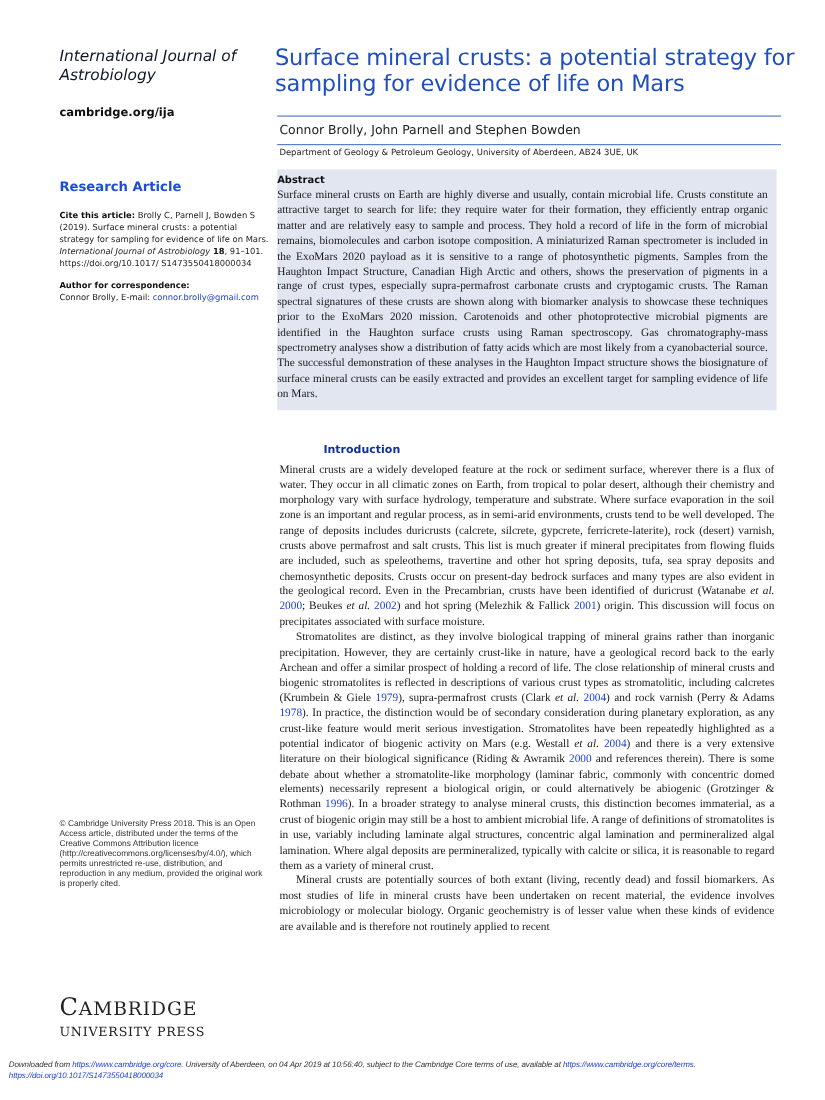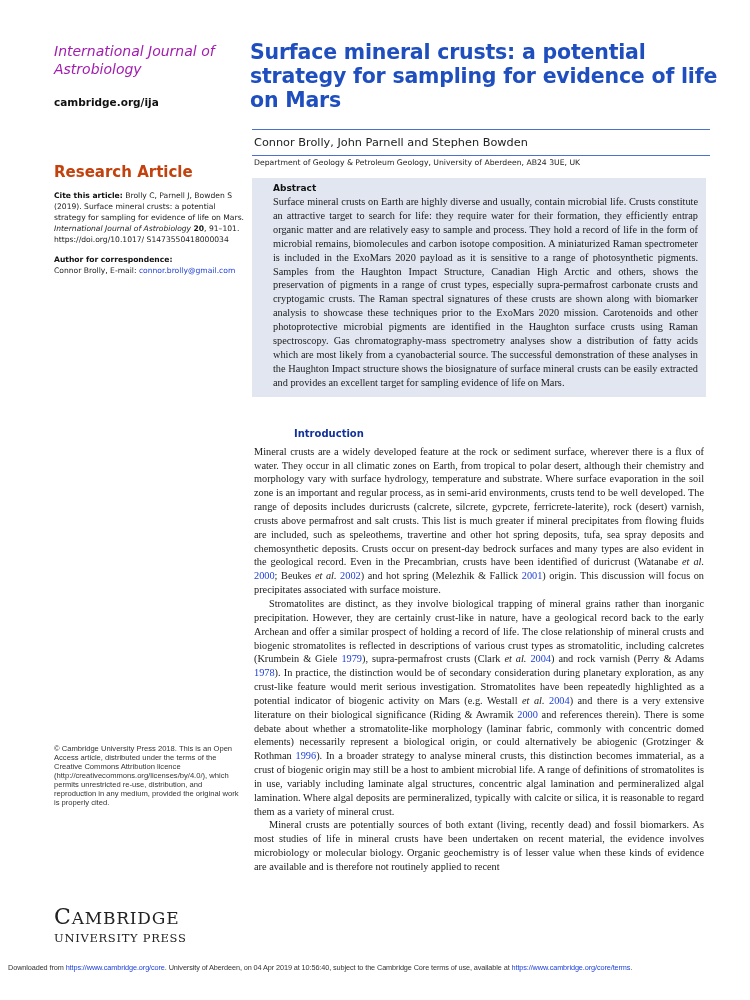--- a/index.html
+++ b/index.html
@@ -2,69 +2,69 @@
 <html><head>
   <meta charset="utf-8">
   <style>
     * { margin: 0; padding: 0; box-sizing: border-box; }
     html, body { width: 750px; height: 1000px; background: #ffffff; overflow: hidden; }
     body { position: relative; font-family: "Liberation Sans", sans-serif; color: #1a1a1a; }
     a, .link { color: #1d3fd8; text-decoration: none; }
 
     
     .sidebar { position: absolute; left: 54px; top: 42px; width: 190px; }
-    .journal-name { font-family: "DejaVu Sans", sans-serif; font-style: italic; color: #a21caf; font-size: 14px; line-height: 18px; }
+    .journal-name { font-family: "DejaVu Sans", sans-serif; font-style: italic; color: #0f172a; font-size: 14px; line-height: 18px; }
     .journal-url { margin-top: 18px; font-family: "DejaVu Sans", sans-serif; font-weight: bold; font-size: 10.5px; color: #111; }
-    .article-type { position: absolute; top: 121px; font-family: "DejaVu Sans", sans-serif; font-weight: bold; font-size: 15px; color: #c2410c; }
+    .article-type { position: absolute; top: 121px; font-family: "DejaVu Sans", sans-serif; font-weight: bold; font-size: 12px; color: #1d4ed8; }
     .meta { position: absolute; top: 148px; width: 192px; font-family: "DejaVu Sans", sans-serif; font-size: 7.6px; line-height: 11px; color: #222; }
     .meta b { color: #111; }
     .meta .block { margin-bottom: 9px; }
     .license { position: absolute; top: 702px; width: 192px; font-family: Liberation Sans, sans-serif; font-size: 7.6px; line-height: 9px; color: #333; }
     .cup-logo { position: absolute; top: 866px; font-family: "DejaVu Serif", serif; color: #222; }
     .cup-logo .l1 { font-size: 17px; letter-spacing: 0.8px; line-height: 18px; }
     .cup-logo .l1 .big { font-size: 22px; }
     .cup-logo .l2 { font-size: 11.5px; letter-spacing: 0.7px; line-height: 14px; margin-top: 4px; }
 
     
     .main { position: absolute; left: 250px; top: 40px; width: 478px; }
-    .title { font-family: "DejaVu Sans", sans-serif; color: #1f4fbf; font-size: 20.5px; line-height: 24px; font-weight: bold; letter-spacing: -0.2px; }
+    .title { font-family: "DejaVu Sans", sans-serif; color: #1f4fbf; font-size: 20.5px; line-height: 24px; font-weight: normal; letter-spacing: -0.2px; }
     .rule { height: 1px; background: #4a72c9; margin-left: 2px; width: 458px; }
     .rule.r1 { margin-top: 17px; }
     .authors { font-family: "DejaVu Sans", sans-serif; font-size: 11.3px; color: #222; padding: 6px 0 6px 4px; }
     .affil { font-family: "DejaVu Sans", sans-serif; font-size: 7.7px; color: #222; margin-top: 2px; margin-left: 4px; }
-    .abstract { margin-top: 11px; margin-left: 2px; width: 454px; background: #e1e6f1; padding: 5px 8px 7px 21px; }
+    .abstract { margin-top: 11px; margin-left: 2px; width: 454px; background: #e1e6f1; padding: 5px 8px 7px 0; }
     .abstract h3 { font-family: "DejaVu Sans", sans-serif; font-weight: bold; font-size: 9px; color: #111; margin-bottom: 2px; }
     .abstract p { font-family: "Liberation Serif", serif; font-size: 10.3px; line-height: 13.9px; text-align: justify; color: #1a1a1a; }
 
     .intro-heading { margin-top: 31px; margin-left: 20px; font-family: "DejaVu Sans", sans-serif; font-weight: bold; font-size: 10px; color: #12329a; padding-left: 24px; }
     .body-text { margin-top: 6px; margin-left: 4px; width: 450px; font-family: "Liberation Serif", serif; font-size: 10.3px; line-height: 13.85px; text-align: justify; color: #1a1a1a; }
     .body-text p + p { text-indent: 15px; }
     .body-text i { font-style: italic; }
 
     
-    .footer { position: absolute; left: 8px; top: 963px; width: 740px; font-family: "Liberation Sans", sans-serif; font-size: 7.3px; line-height: 10px; color: #333; white-space: nowrap; letter-spacing: -0.1px; }
+    .footer { position: absolute; left: 8px; top: 963px; width: 740px; font-family: "Liberation Sans", sans-serif; font-size: 7.3px; line-height: 10px; color: #333; white-space: nowrap; letter-spacing: -0.1px; font-style: italic; }
   </style>
 </head>
 <body>
 
 <aside class="sidebar">
   <div class="journal-name">
     <div>International Journal of</div>
     <div>Astrobiology</div>
   </div>
   <div class="journal-url">cambridge.org/ija</div>
 
   <div class="article-type">Research Article</div>
 
   <div class="meta">
     <div class="block">
       <b>Cite this article:</b>
       <span>Brolly C, Parnell J, Bowden S (2019). Surface mineral crusts: a potential strategy for sampling for evidence of life on Mars.</span>
       <i>International Journal of Astrobiology</i>
-      <b>20</b><span>, 91–101. https://doi.org/10.1017/ S1473550418000034</span>
+      <b>18</b><span>, 91–101. https://doi.org/10.1017/ S1473550418000034</span>
     </div>
     <div class="block">
       <b style="display:block">Author for correspondence:</b>
       <span>Connor Brolly, E-mail: </span><a class="link">connor.brolly@gmail.com</a>
     </div>
   </div>
 
   <div class="license">© Cambridge University Press 2018. This is an Open Access article, distributed under the terms of the Creative Commons Attribution licence (http://creativecommons.org/licenses/by/4.0/), which permits unrestricted re-use, distribution, and reproduction in any medium, provided the original work is properly cited.</div>
 
   <div class="cup-logo">
@@ -88,13 +88,14 @@
   <h2 class="intro-heading">Introduction</h2>
   <div class="body-text">
     <p><span>Mineral crusts are a widely developed feature at the rock or sediment surface, wherever there is a flux of water. They occur in all climatic zones on Earth, from tropical to polar desert, although their chemistry and morphology vary with surface hydrology, temperature and substrate. Where surface evaporation in the soil zone is an important and regular process, as in semi-arid environments, crusts tend to be well developed. The range of deposits includes duricrusts (calcrete, silcrete, gypcrete, ferricrete-laterite), rock (desert) varnish, crusts above permafrost and salt crusts. This list is much greater if mineral precipitates from flowing fluids are included, such as speleothems, travertine and other hot spring deposits, tufa, sea spray deposits and chemosynthetic deposits. Crusts occur on present-day bedrock surfaces and many types are also evident in the geological record. Even in the Precambrian, crusts have been identified of duricrust (Watanabe </span><i>et al.</i> <a class="link">2000</a><span>; Beukes </span><i>et al.</i> <a class="link">2002</a><span>) and hot spring (Melezhik &amp; Fallick </span><a class="link">2001</a><span>) origin. This discussion will focus on precipitates associated with surface moisture.</span></p>
     <p><span>Stromatolites are distinct, as they involve biological trapping of mineral grains rather than inorganic precipitation. However, they are certainly crust-like in nature, have a geological record back to the early Archean and offer a similar prospect of holding a record of life. The close relationship of mineral crusts and biogenic stromatolites is reflected in descriptions of various crust types as stromatolitic, including calcretes (Krumbein &amp; Giele </span><a class="link">1979</a><span>), supra-permafrost crusts (Clark </span><i>et al.</i> <a class="link">2004</a><span>) and rock varnish (Perry &amp; Adams </span><a class="link">1978</a><span>). In practice, the distinction would be of secondary consideration during planetary exploration, as any crust-like feature would merit serious investigation. Stromatolites have been repeatedly highlighted as a potential indicator of biogenic activity on Mars (e.g. Westall </span><i>et al.</i> <a class="link">2004</a><span>) and there is a very extensive literature on their biological significance (Riding &amp; Awramik </span><a class="link">2000</a><span> and references therein). There is some debate about whether a stromatolite-like morphology (laminar fabric, commonly with concentric domed elements) necessarily represent a biological origin, or could alternatively be abiogenic (Grotzinger &amp; Rothman </span><a class="link">1996</a><span>). In a broader strategy to analyse mineral crusts, this distinction becomes immaterial, as a crust of biogenic origin may still be a host to ambient microbial life. A range of definitions of stromatolites is in use, variably including laminate algal structures, concentric algal lamination and permineralized algal lamination. Where algal deposits are permineralized, typically with calcite or silica, it is reasonable to regard them as a variety of mineral crust.</span></p>
     <p>Mineral crusts are potentially sources of both extant (living, recently dead) and fossil biomarkers. As most studies of life in mineral crusts have been undertaken on recent material, the evidence involves microbiology or molecular biology. Organic geochemistry is of lesser value when these kinds of evidence are available and is therefore not routinely applied to recent</p>
   </div>
 </main>
 
 <footer class="footer">
   <div><span>Downloaded from </span><a class="link">https://www.cambridge.org/core</a><span>. University of Aberdeen, on 04 Apr 2019 at 10:56:40, subject to the Cambridge Core terms of use, available at </span><a class="link">https://www.cambridge.org/core/terms</a><span>.</span></div>
+  <div><a class="link">https://doi.org/10.1017/S1473550418000034</a></div>
 </footer>
 
 </body></html>

